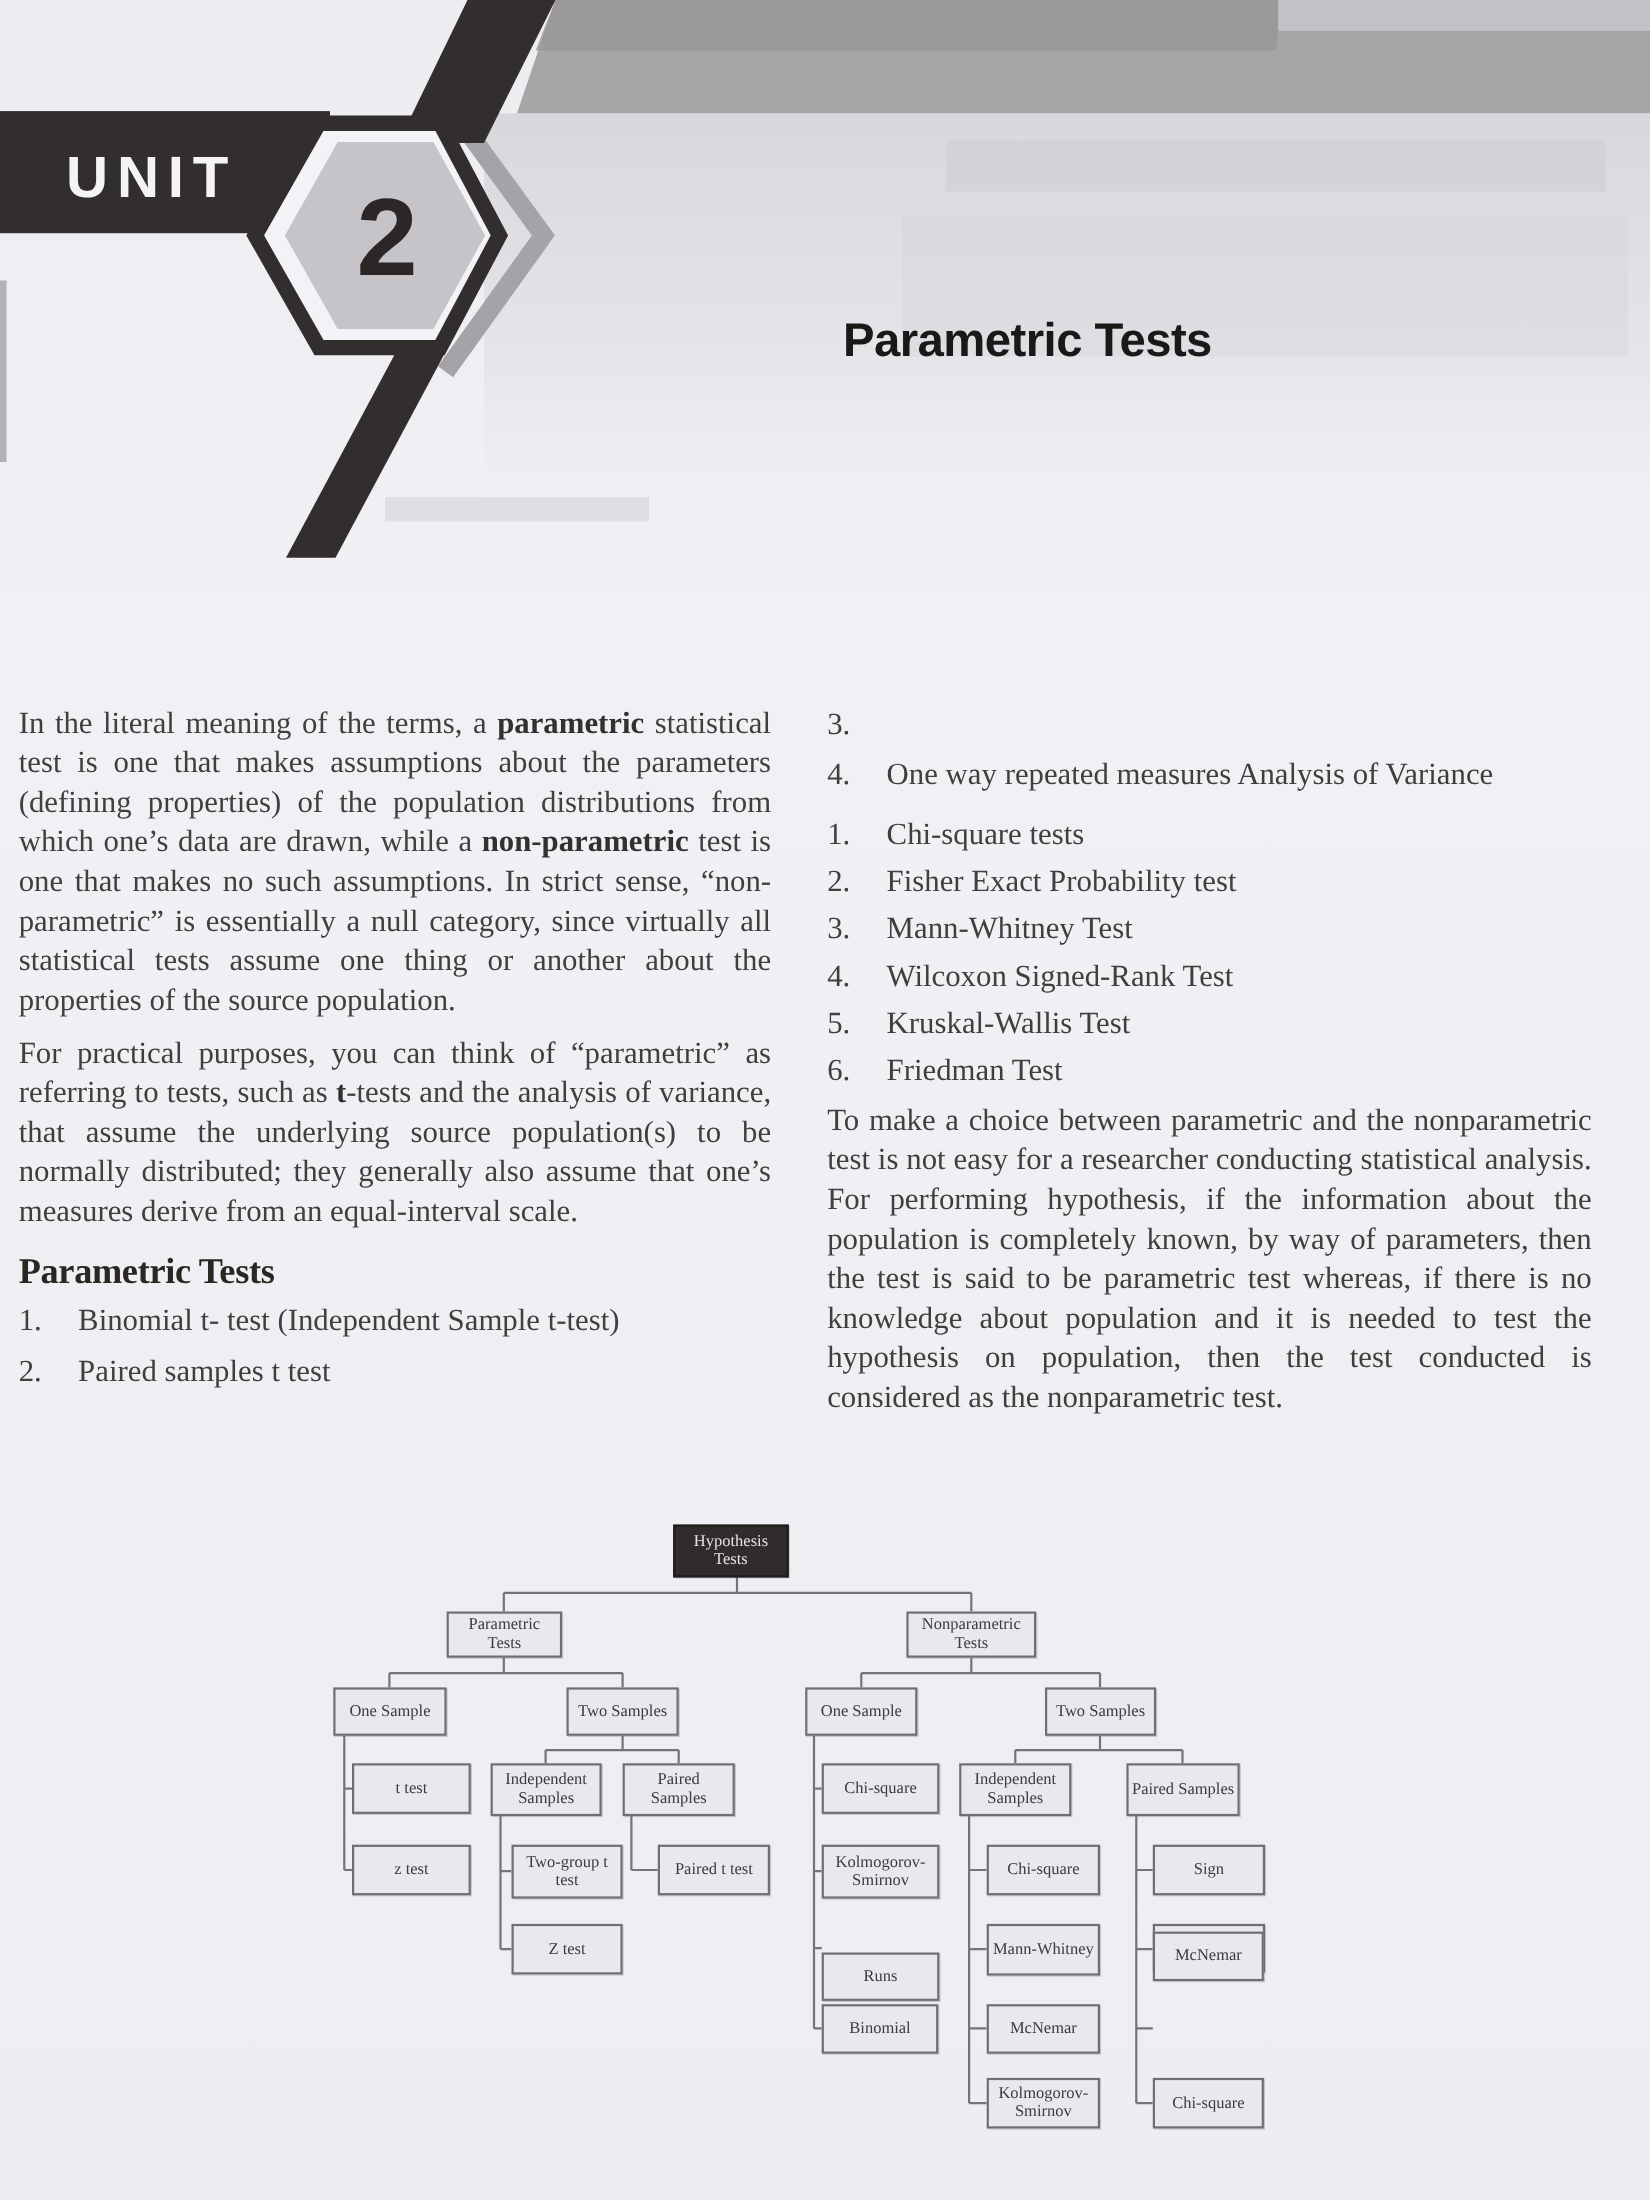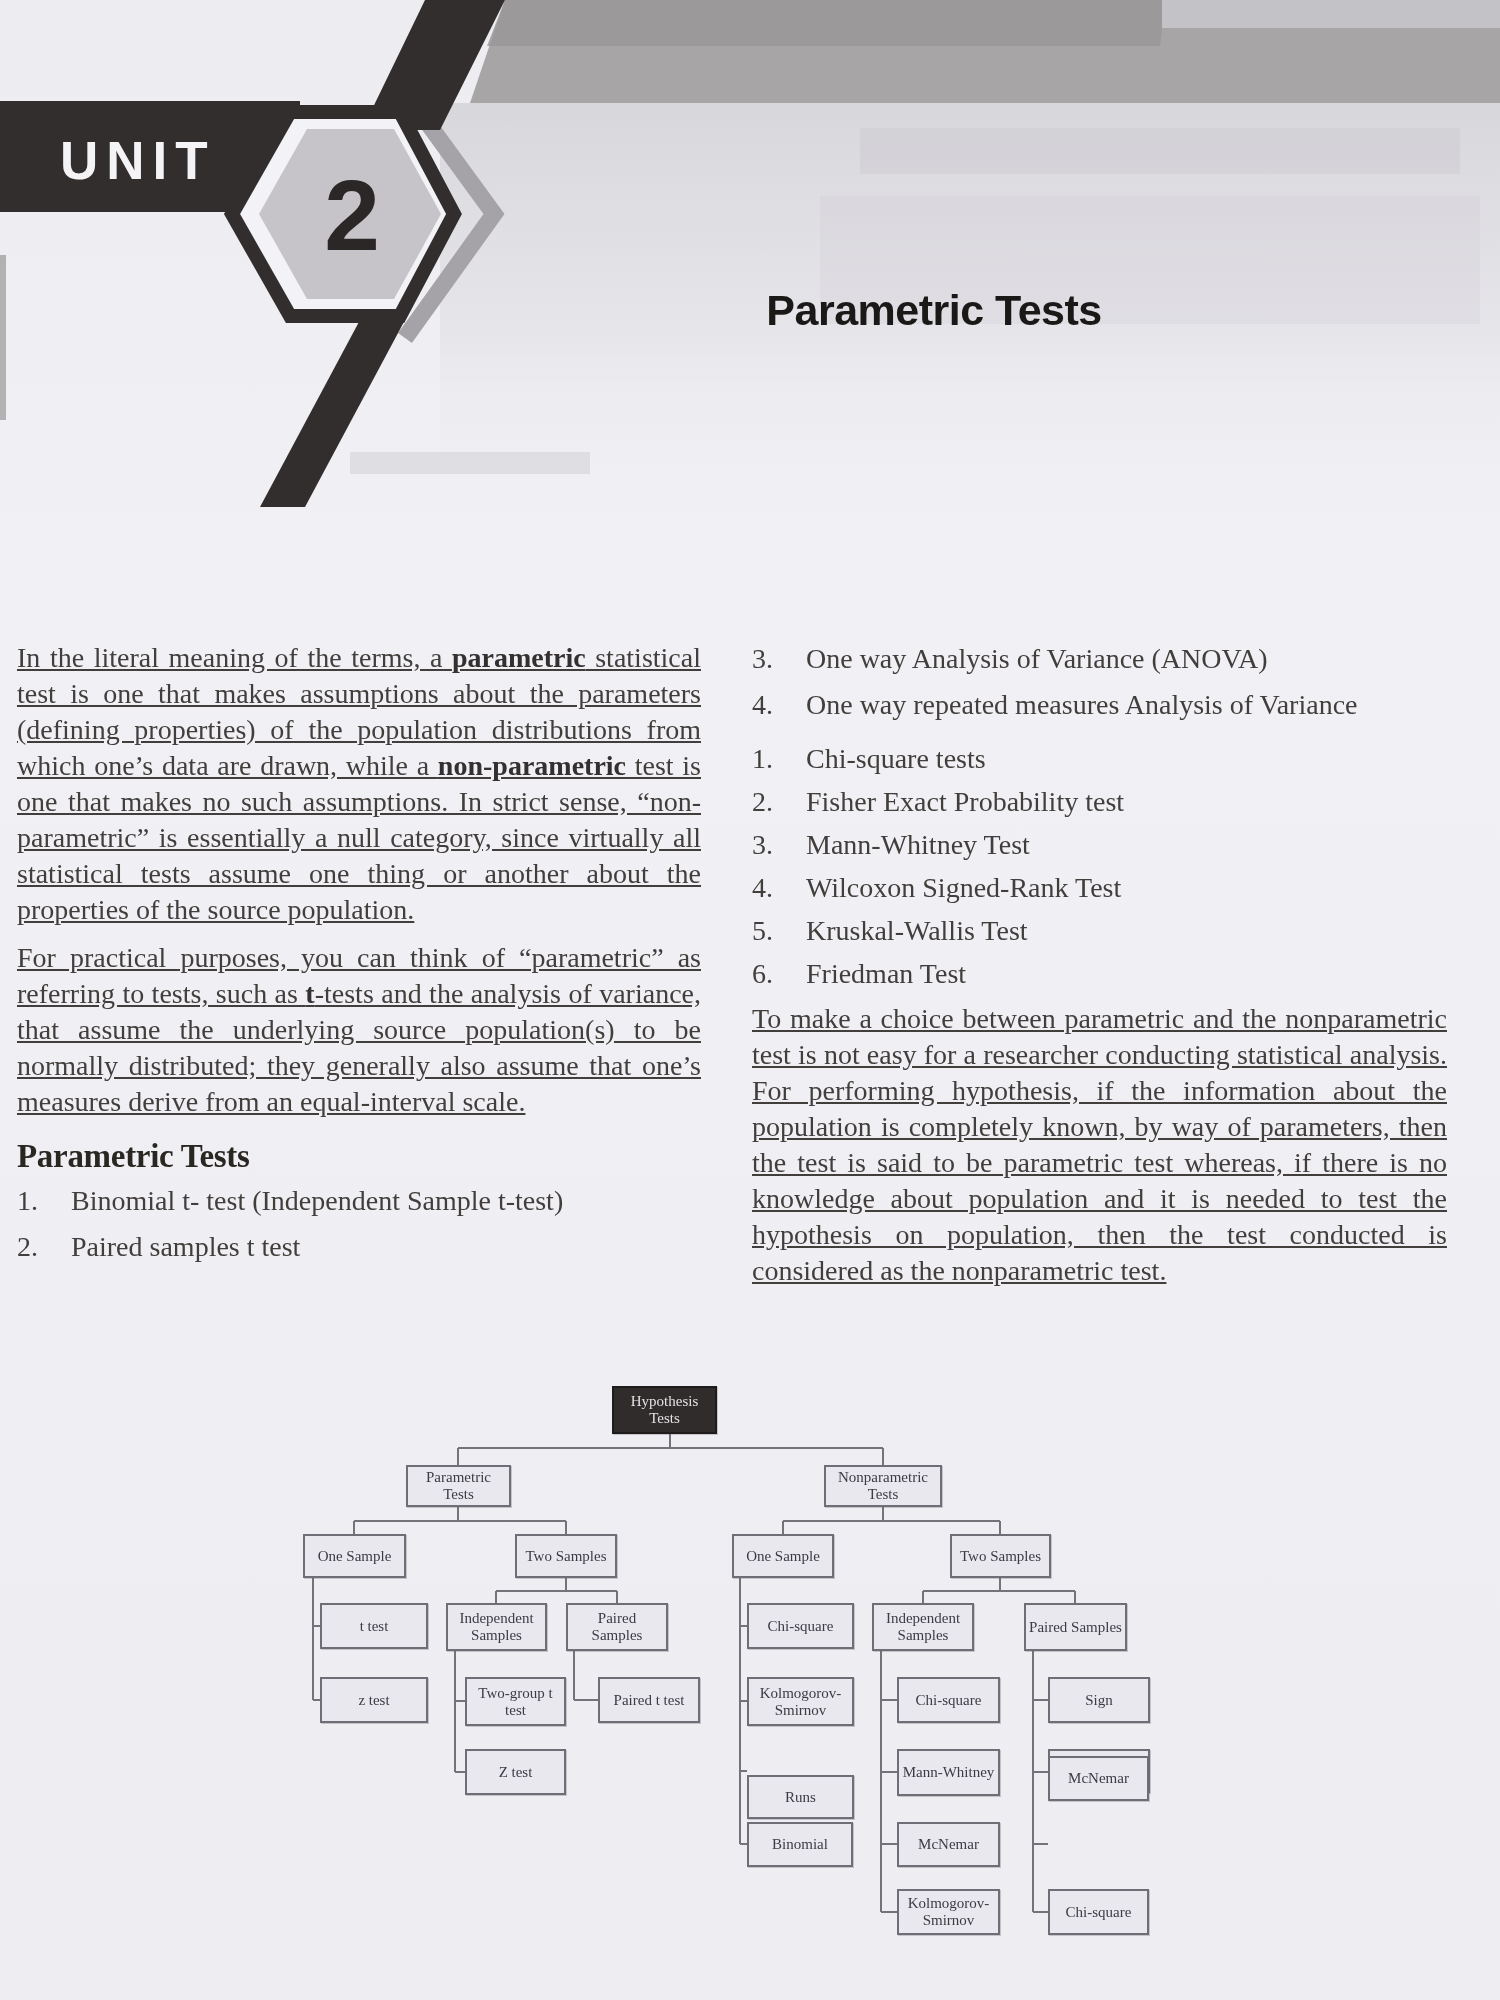--- a/index.html
+++ b/index.html
@@ -25,21 +25,21 @@
   .col { position: absolute; color: #403c3a; }
   .col-left  { left: 17px;  top: 628px; width: 684px; }
   .col-right { left: 752px; top: 640px; width: 695px; }
 
   .section-heading {
     font-weight: bold; font-size: 33px; line-height: 40px;
     color: #2a2622; letter-spacing: -0.3px; margin: 0;
   }
   .body-para {
     margin: 12px 0 0 0; font-size: 28px; line-height: 36px;
-    text-align: justify; color: #423e3c; text-decoration: underline;
+    text-align: justify; color: #423e3c;
   }
   .body-para b { color: #343030; }
   .h-mid { margin-top: 16px; }
   .num-list { margin: 6px 0 0 0; padding: 0; list-style: none; }
   .num-list li { display: flex; font-size: 28px; line-height: 38px; margin-bottom: 8px; color: #423e3c; }
   .num-list .num { flex: 0 0 54px; }
   .num-list.tight li { margin-bottom: 5px; }
   .col-right .num-list { margin-top: 0; }
   .col-right .np-list { margin-top: 16px; }
   .col-right .section-heading { margin-top: 8px; }
@@ -117,21 +117,20 @@
         <span class="num">2.</span>
         <span>Paired samples t test</span>
       </li>
     </ul>
   </div>
 
   <div class="col col-right">
     <ul class="num-list">
       <li>
         <span class="num">3.</span>
-        <span>One way Analysis of Variance (ANOVA)</span>
       </li>
       <li>
         <span class="num">4.</span>
         <span>One way repeated measures Analysis of Variance</span>
       </li>
     </ul>
     <ul class="num-list np-list tight">
       <li>
         <span class="num">1.</span>
         <span>Chi-square tests</span>

